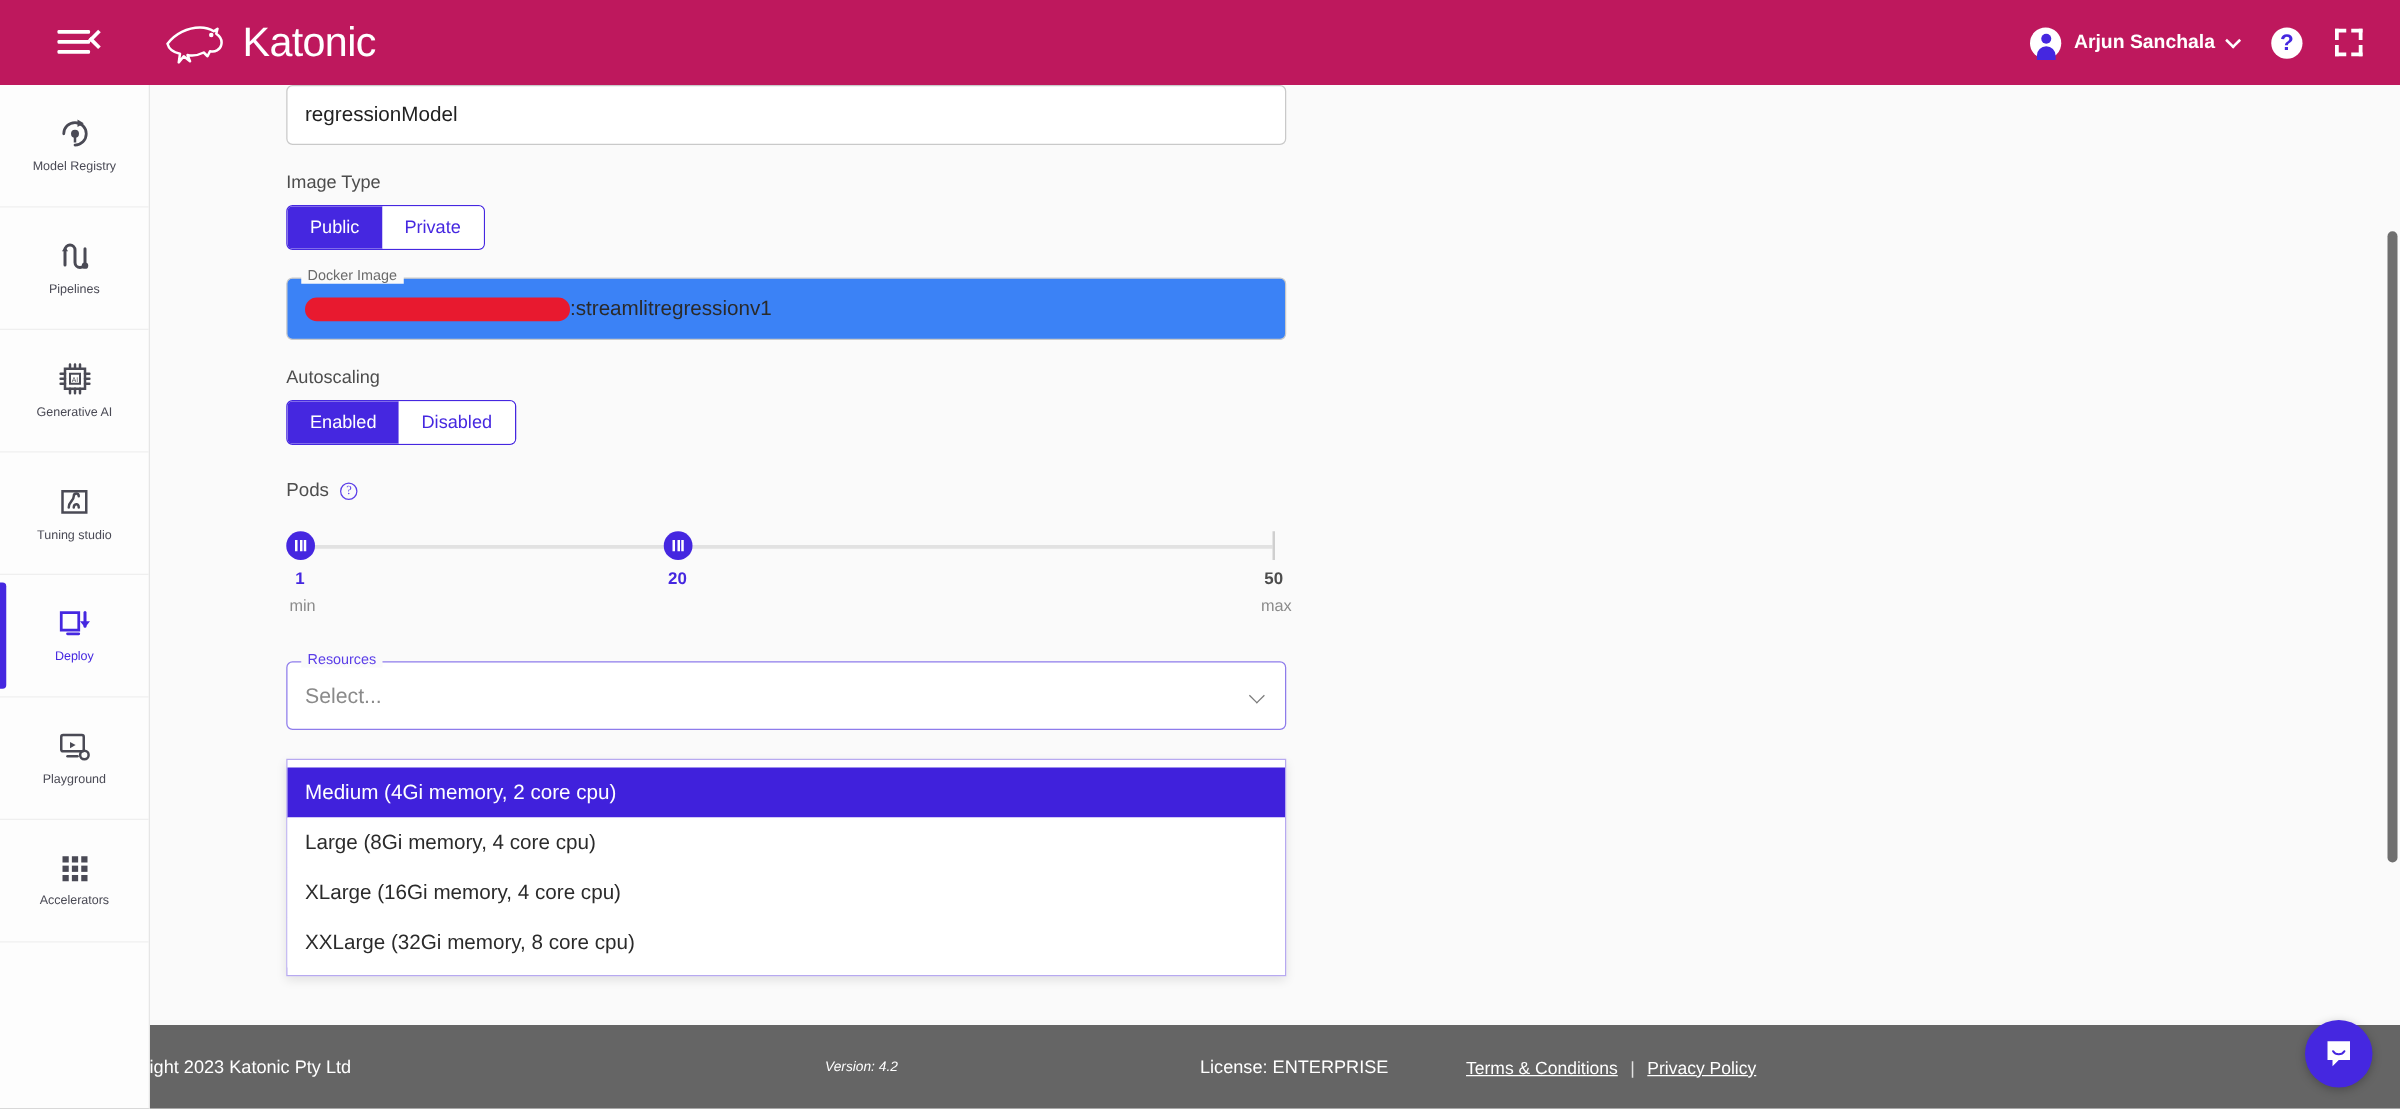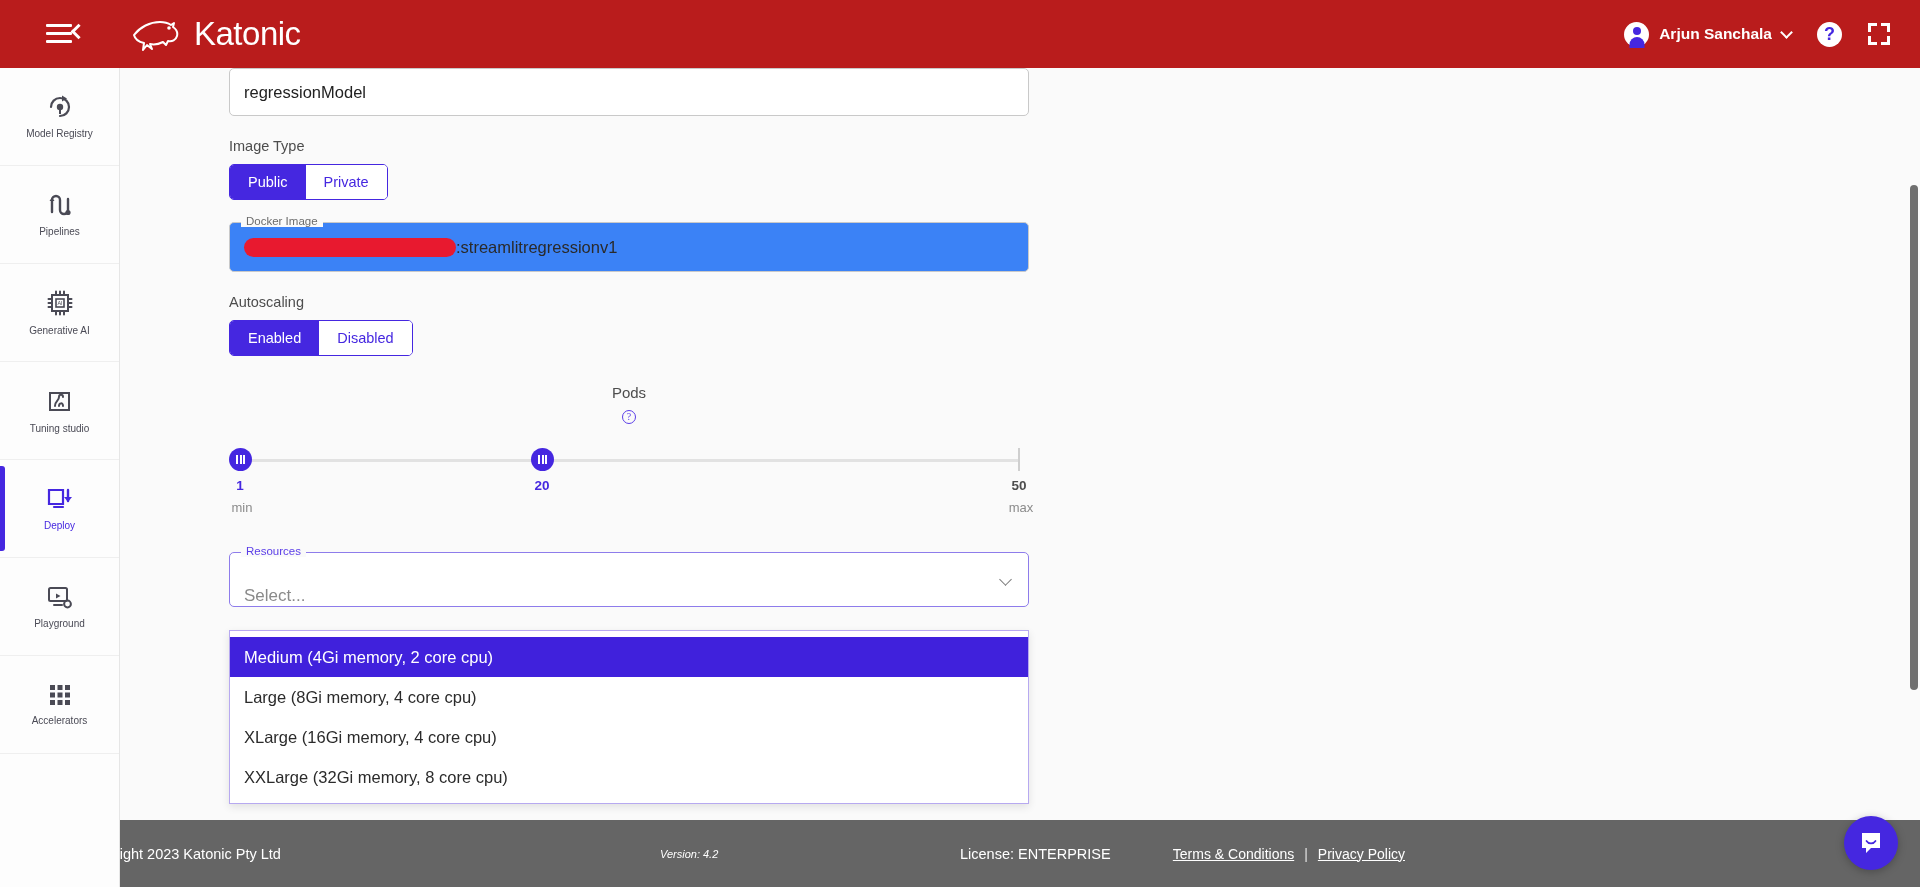--- a/index.html
+++ b/index.html
@@ -11,21 +11,21 @@
     font-family: "Liberation Sans", sans-serif;
     background: #ffffff;
   }
 
   .app { position: relative; width: 1920px; height: 887px; }
 
   
   .topbar {
     position: absolute; top: 0; left: 0;
     width: 1920px; height: 68px;
-    background: #b91c1c;
+    background: #be185d;
     display: flex; align-items: center;
     z-index: 40;
   }
   .hamburger {
     margin-left: 40px;
     width: 42px; height: 34px;
     display: flex; align-items: center; justify-content: center;
     cursor: pointer;
   }
   .ham-lines { position: relative; width: 30px; height: 22px; }
@@ -161,21 +161,21 @@
     font-size: 11.5px; color: #6b6b6b;
   }
   .redact {
     display: inline-block; width: 212px; height: 19px;
     background: #e8192f; border-radius: 10px;
     vertical-align: middle;
   }
   .docker-val { font-size: 16.5px; color: #2a2a2a; }
 
   
-  .pods-head { margin-top: 28px; display: flex; align-items: center; gap: 9px; flex-direction: column; }
+  .pods-head { margin-top: 28px; display: flex; align-items: center; gap: 9px; }
   .pods-head .lbl { font-size: 15px; color: #4d4d4d; }
   .q-ic {
     width: 14px; height: 14px; border-radius: 50%;
     border: 1.3px solid #5b3ee8; color: #5b3ee8;
     font-size: 10px; line-height: 11px; text-align: center;
     font-family: "Liberation Serif", serif; cursor: pointer;
   }
   .slider-wrap { position: relative; margin-top: 24px; width: 800px; height: 78px; }
   .rail {
     position: absolute; left: 10px; top: 11px;
@@ -202,21 +202,21 @@
     transform: translateX(-50%);
   }
   .sval.dark, .scap.dark { color: #4d4d4d; }
 
   
   .select-box {
     position: relative; margin-top: 26px;
     width: 800px; height: 55px;
     border: 1.2px solid #8e7ceb; border-radius: 5px;
     background: #fff;
-    display: flex; align-items: flex-end; padding: 0 14px;
+    display: flex; align-items: center; padding: 0 14px;
     cursor: pointer;
   }
   .select-box .legend {
     position: absolute; top: -8px; left: 11px;
     background: #fafafa; padding: 0 5px;
     font-size: 11.5px; color: #5b3ee8;
   }
   .select-ph { font-size: 17px; color: #8a8a8a; }
   .select-chev {
     position: absolute; right: 18px; top: 22px;

